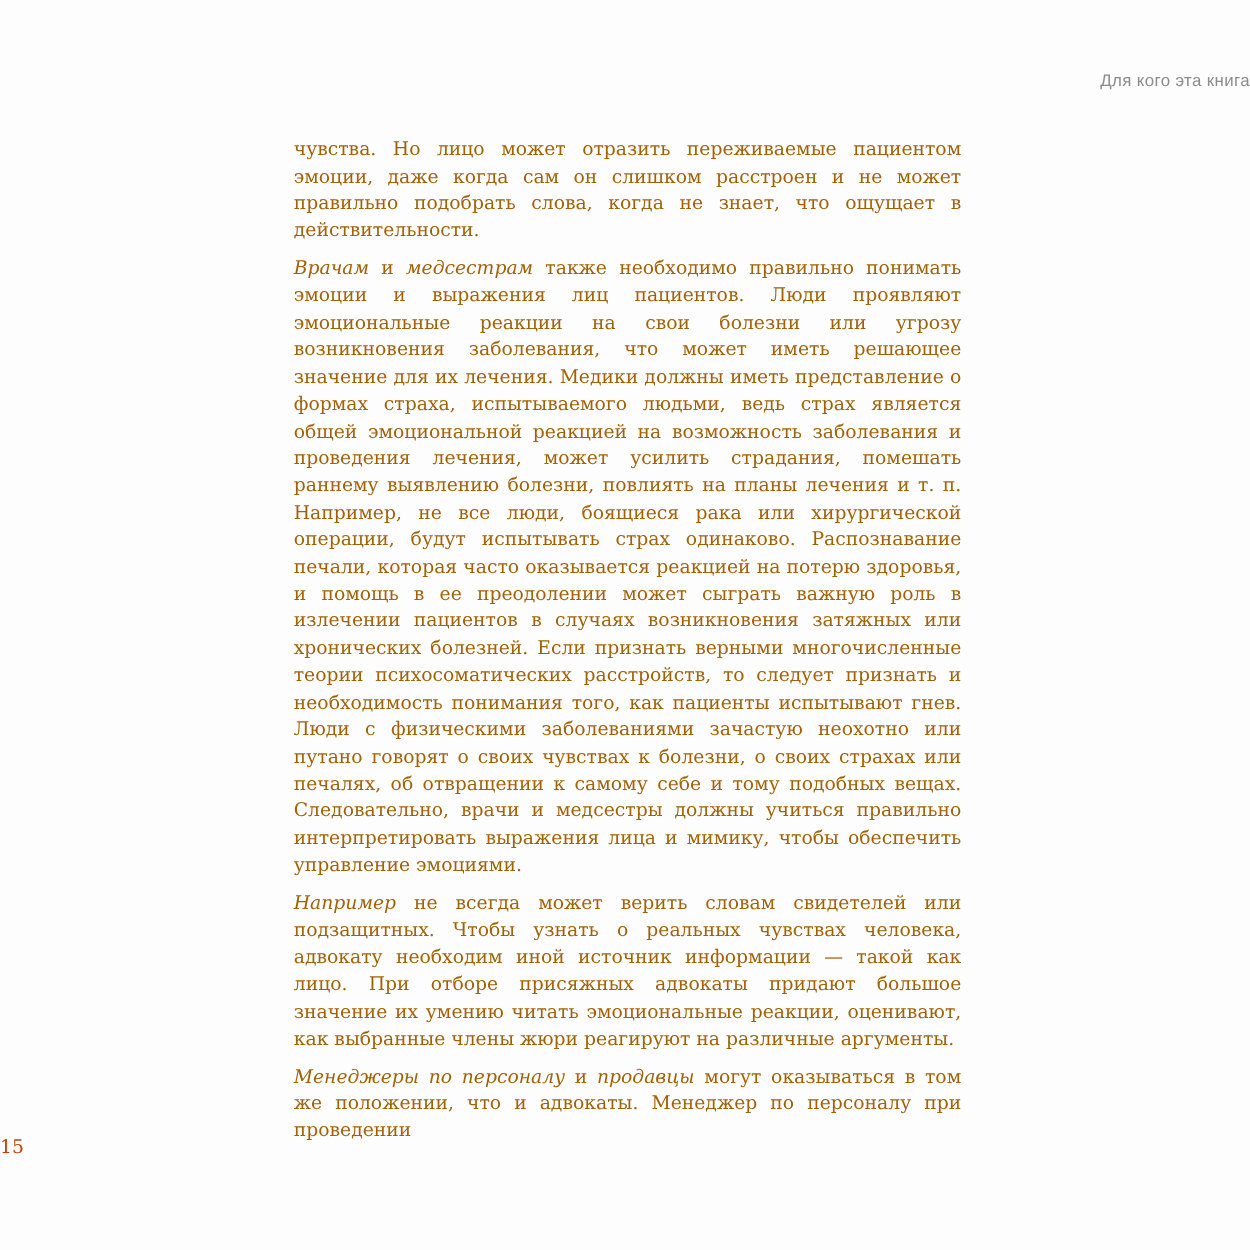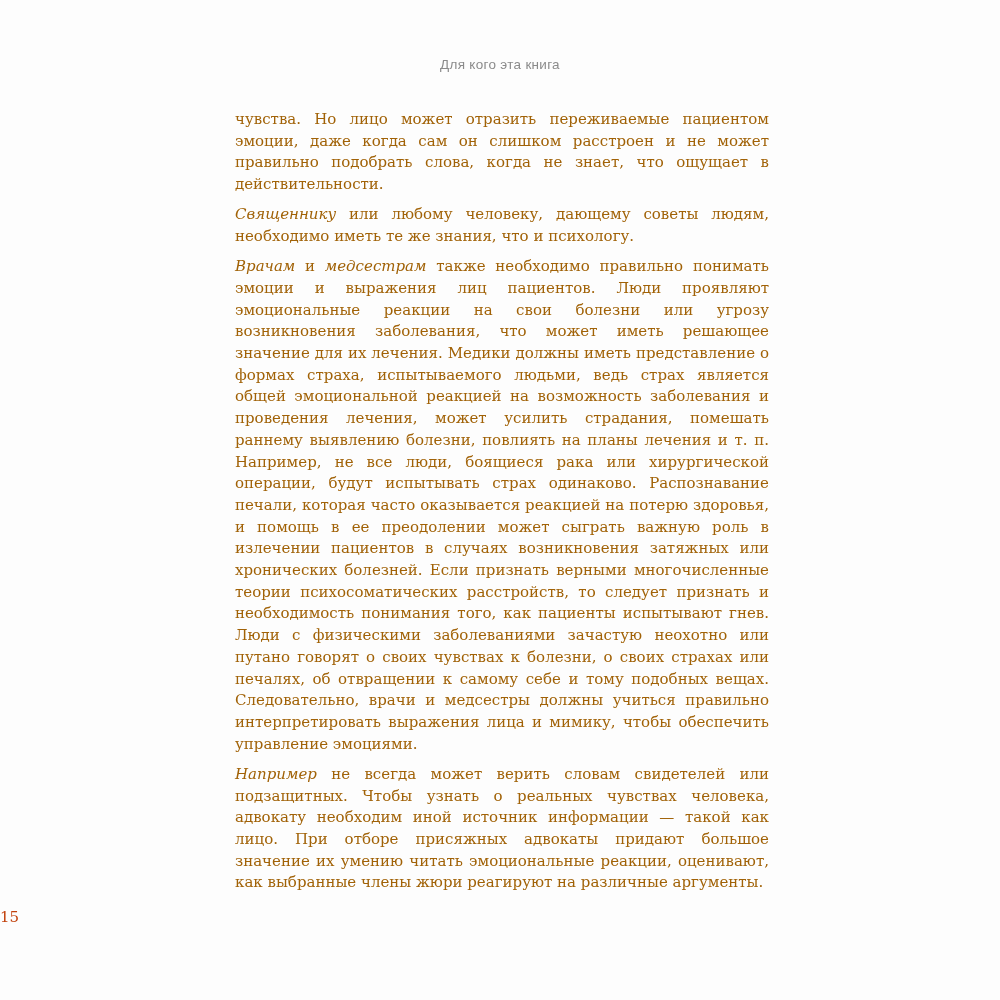--- a/index.html
+++ b/index.html
@@ -12,21 +12,21 @@
     height: 1000px;
     background: #fdfdfd;
     overflow: hidden;
     font-family: "DejaVu Serif", serif;
   }
   .running-head {
     position: absolute;
     top: 57px;
     left: 0;
     width: 100%;
-    text-align: center;
+    text-align: right;
     font-family: "Liberation Sans", sans-serif;
     font-size: 13.5px;
     letter-spacing: 0.3px;
     color: #8b8b8b;
   }
   .body-text {
     position: absolute;
     top: 109px;
     left: 235px;
     width: 534px;
@@ -54,19 +54,19 @@
   }
 </style>
 </head>
 <body>
 
 <div class="page">
   <div class="running-head">Для кого эта книга</div>
 
   <div class="body-text">
       <p><span>чувства. Но лицо может отразить переживаемые пациентом эмоции, даже когда сам он слишком расстроен и не может правильно подобрать слова, когда не знает, что ощущает в действительности.</span></p>
-      <p><em>Священнику</em><span> или любому человеку, дающему советы людям, необходимо иметь те же знания, что и психологу.</span></p>
       <p><em>Врачам</em><span> и </span><em>медсестрам</em><span> также необходимо правильно понимать эмоции и выражения лиц пациентов. Люди проявляют эмоциональные реакции на свои болезни или угрозу возникновения заболевания, что может иметь решающее значение для их лечения. Медики должны иметь представление о формах страха, испытываемого людьми, ведь страх является общей эмоциональной реакцией на возможность заболевания и проведения лечения, может усилить страдания, помешать раннему выявлению болезни, повлиять на планы лечения и т. п. Например, не все люди, боящиеся рака или хирургической операции, будут испытывать страх одинаково. Распознавание печали, которая часто оказывается реакцией на потерю здоровья, и помощь в ее преодолении может сыграть важную роль в излечении пациентов в случаях возникновения затяжных или хронических болезней. Если признать верными многочисленные теории психосоматических расстройств, то следует признать и необходимость понимания того, как пациенты испытывают гнев. Люди с физическими заболеваниями зачастую неохотно или путано говорят о своих чувствах к болезни, о своих страхах или печалях, об отвращении к самому себе и тому подобных вещах. Следовательно, врачи и медсестры должны учиться правильно интерпретировать выражения лица и мимику, чтобы обеспечить управление эмоциями.</span></p>
       <p><em>Например</em><span> не всегда может верить словам свидетелей или подзащитных. Чтобы узнать о реальных чувствах человека, адвокату необходим иной источник информации — такой как лицо. При отборе присяжных адвокаты придают большое значение их умению читать эмоциональные реакции, оценивают, как выбранные члены жюри реагируют на различные аргументы.</span></p>
+      <p><em>Менеджеры по персоналу</em><span> и </span><em>продавцы</em><span> могут оказываться в том же положении, что и адвокаты. Менеджер по персоналу при проведении</span></p>
     </div>
 
   <div class="page-number">15</div>
 </div>
 
 </body></html>

